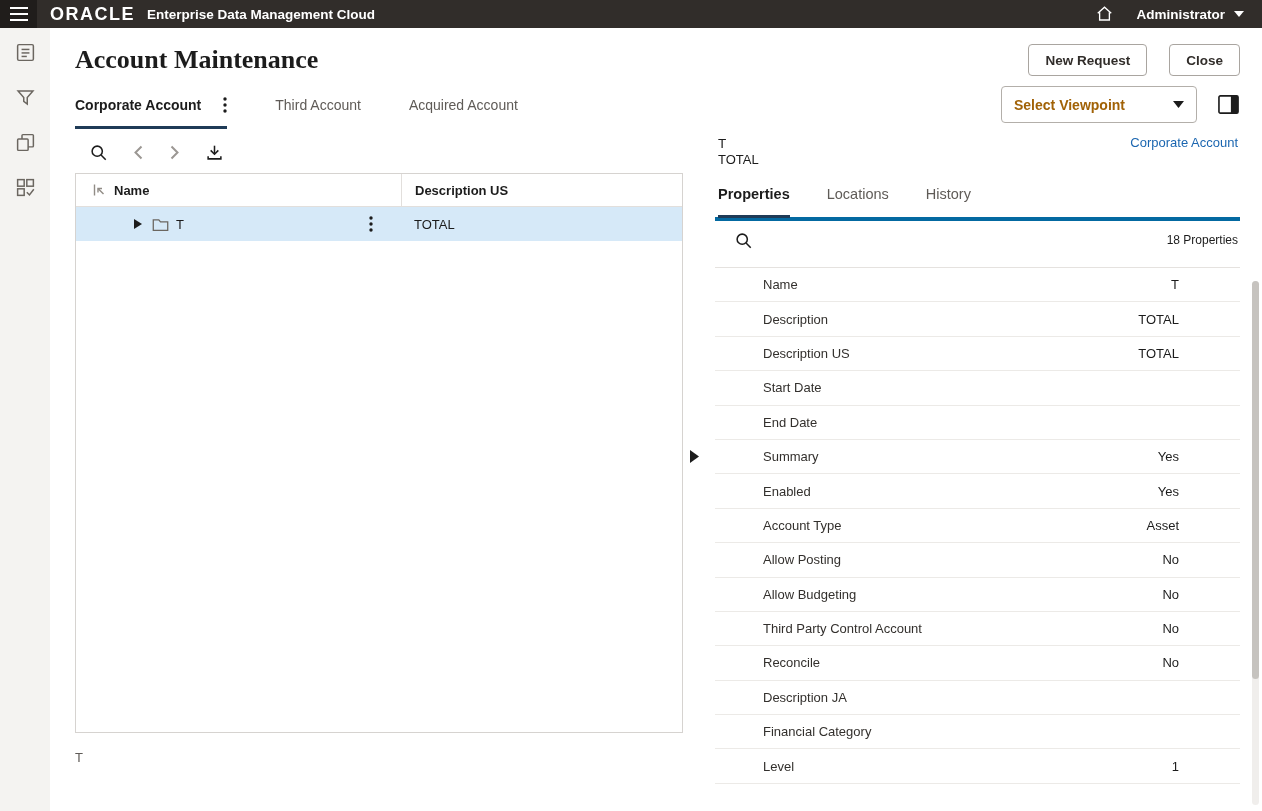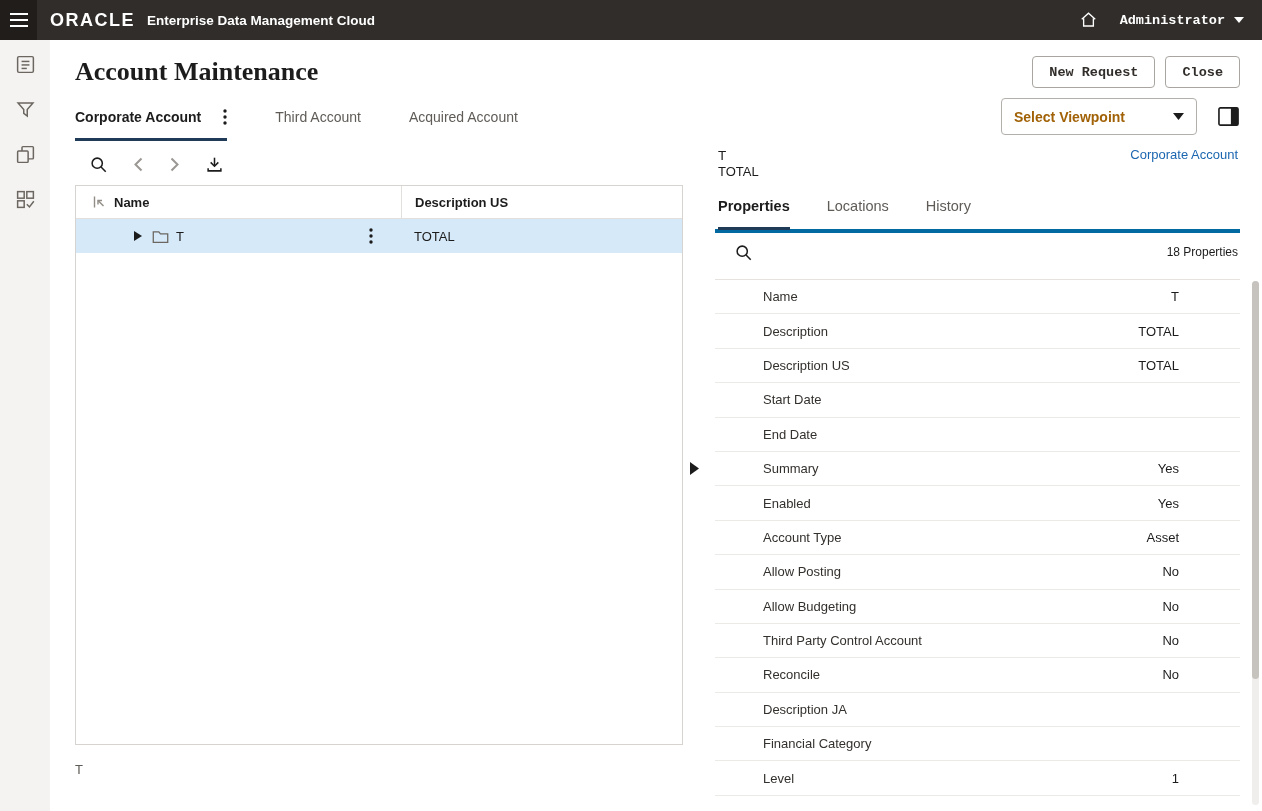--- a/index.html
+++ b/index.html
@@ -7,43 +7,43 @@
     --accent:#1f3b57;
     --selected-row:#d6e9f8;
     --link:#1b66b0;
   }
   *{box-sizing:border-box;}
   html,body{margin:0;padding:0;}
   body{
     width:1262px;height:811px;overflow:hidden;position:relative;
     font-family:"Liberation Sans",sans-serif;font-size:13px;color:#1c1c1c;background:#fff;
   }
-  button{font-family:Liberation Mono, monospace;}
+  button{font-family:Liberation Sans, sans-serif;}
   svg{display:block;}
 
   
-  .topbar{height:40px;background:var(--topbar-bg);display:flex;align-items:center;color:#fff;}
+  .topbar{height:28px;background:var(--topbar-bg);display:flex;align-items:center;color:#fff;}
   .hamburger{width:37px;height:40px;background:#201d1b;border:none;display:flex;align-items:center;justify-content:center;cursor:pointer;color:#fff;padding:0;}
   .brand{font-weight:bold;font-size:18px;letter-spacing:1.5px;margin-left:13px;}
   .app-title{font-weight:bold;font-size:13.5px;margin-left:12px;}
   .topbar-right{margin-left:auto;display:flex;align-items:center;gap:22px;padding-right:18px;}
   .icon-btn{background:none;border:none;padding:0;cursor:pointer;color:#fff;}
   .user-menu{background:none;border:none;padding:0;cursor:pointer;color:#fff;display:flex;align-items:center;gap:9px;}
   .user-name{font-weight:bold;font-size:13.5px;}
 
   
   .frame{display:flex;height:803px;}
   .sidebar{width:50px;background:#f4f3f1;display:flex;flex-direction:column;align-items:center;padding-top:14px;gap:24px;flex:none;}
   .nav-icon{background:none;border:none;padding:0;cursor:pointer;color:#6b6660;}
   main{flex:1;padding:0 22px 0 25px;min-width:0;}
 
   
   .page-header{display:flex;align-items:center;justify-content:space-between;margin-top:16px;}
   .page-title{font-family:"Liberation Serif",serif;font-size:26px;font-weight:600;color:#1c1c1c;margin:0;}
-  .header-actions{display:flex;gap:10px;}
+  .header-actions{display:flex;gap:22px;}
   .btn{height:32px;padding:0 16px;background:#fff;border:1px solid #a9a5a0;border-radius:4px;font-weight:700;font-size:13.5px;color:#312d2a;cursor:pointer;}
 
   
   .tabs-row{display:flex;justify-content:space-between;align-items:flex-end;margin-top:10px;}
   .tabs{display:flex;align-items:flex-end;}
   .tab{display:flex;align-items:center;padding:10px 0 13px 0;margin-right:48px;font-size:14px;color:#5f5b57;cursor:pointer;border-bottom:3px solid transparent;}
   .tab.active{font-weight:bold;color:#1c1c1c;border-bottom-color:var(--accent);}
   .tab .kebab{margin-left:22px;color:#1c1c1c;}
   .tabs-right{display:flex;align-items:center;gap:20px;padding-bottom:6px;}
   .viewpoint-select{width:196px;height:37px;border:1px solid #b3afaa;border-radius:4px;background:#fff;display:flex;align-items:center;justify-content:space-between;padding:0 12px;cursor:pointer;}

